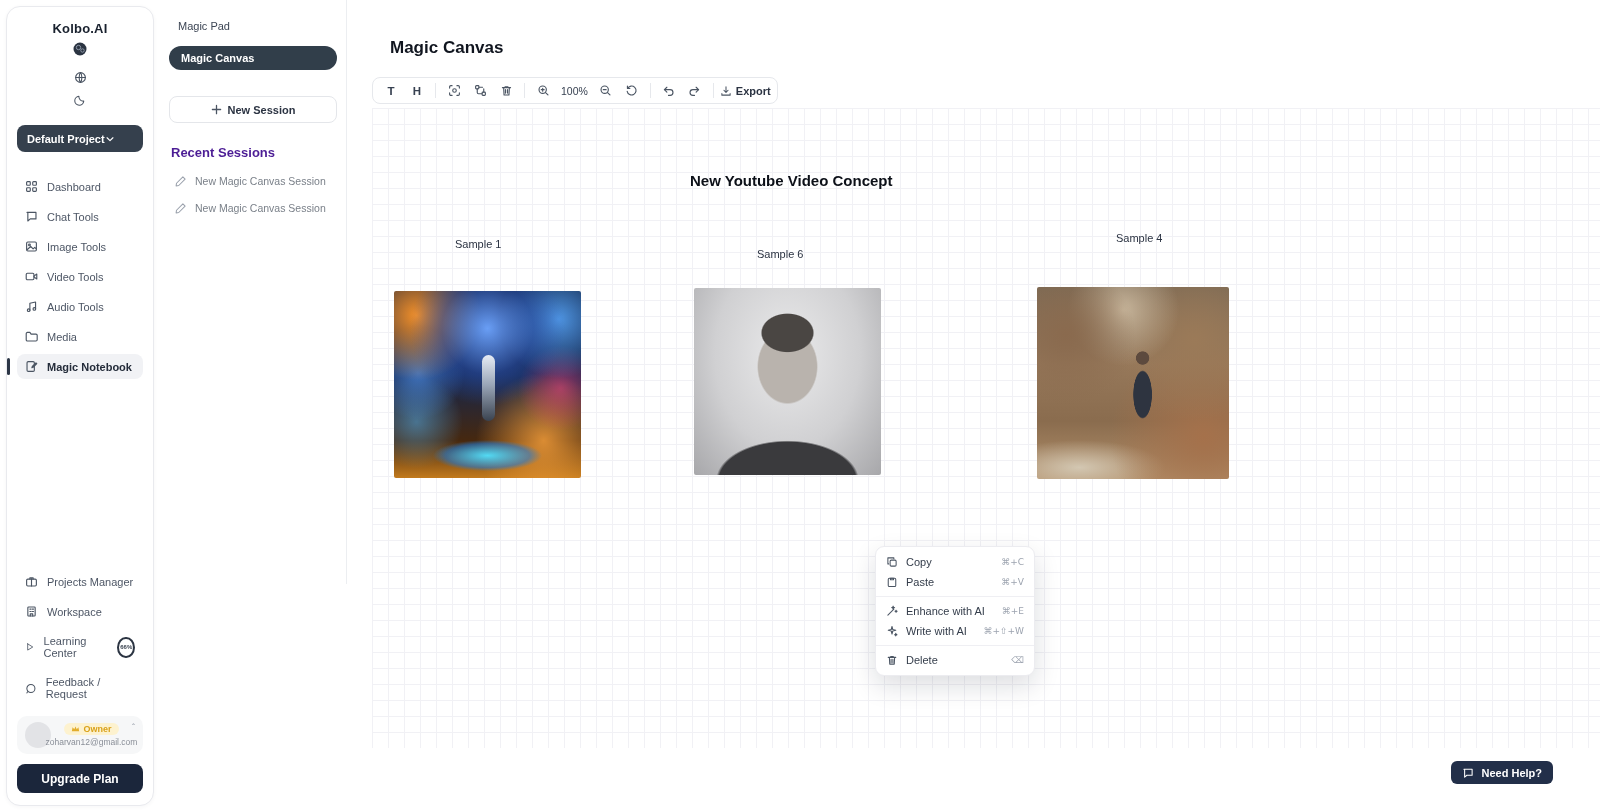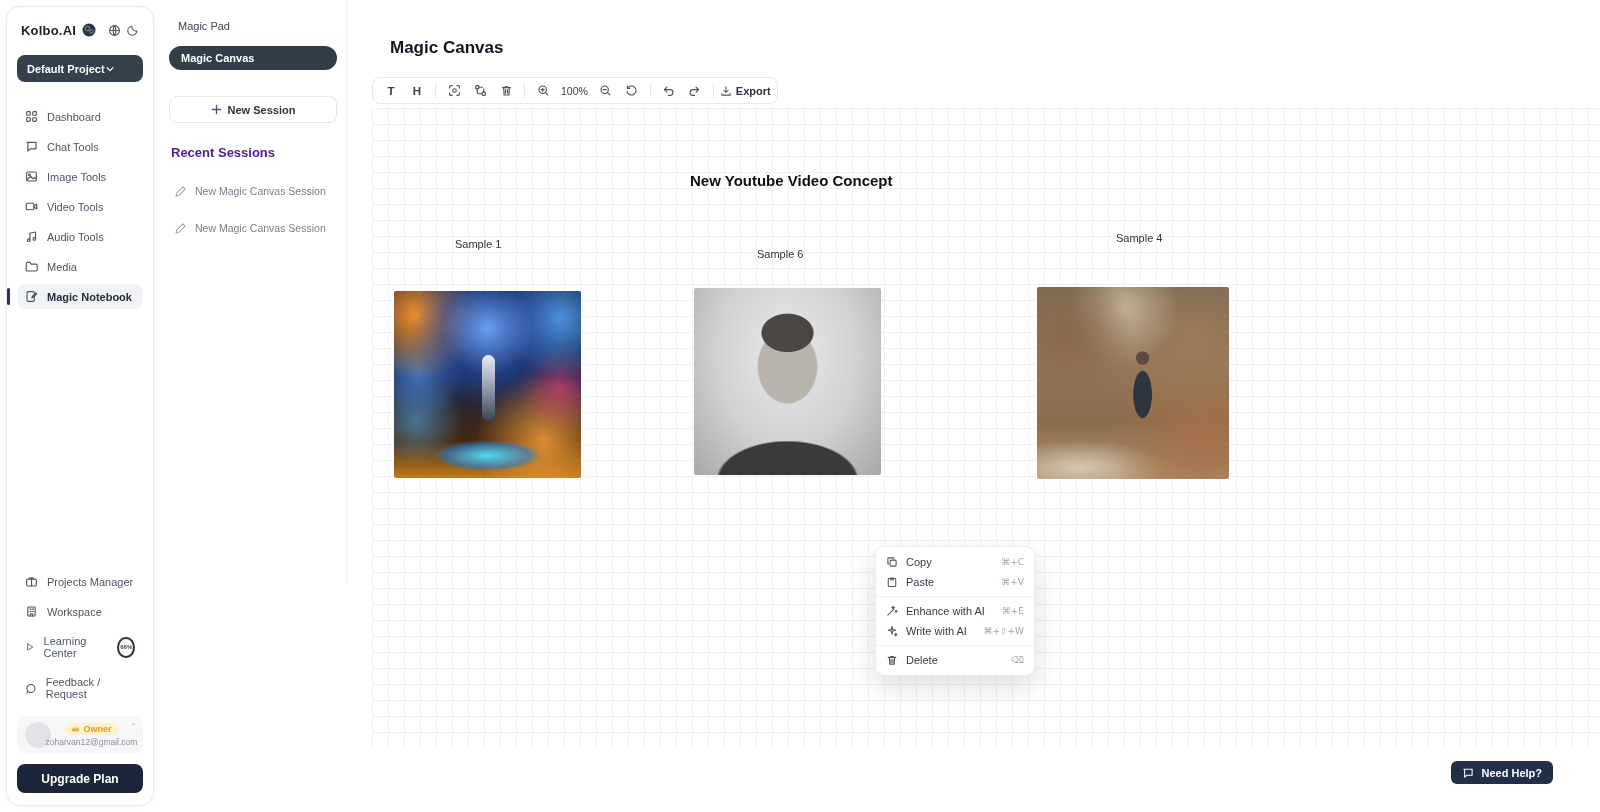--- a/index.html
+++ b/index.html
@@ -6,21 +6,21 @@
   html,body { width:1600px; height:812px; overflow:hidden; }
   body { font-family:"Liberation Sans", sans-serif; background:#ffffff; color:#1f2733; position:relative; }
   svg { display:block; }
   .ic { stroke:#4b5563; fill:none; stroke-width:1.4; stroke-linecap:round; stroke-linejoin:round; }
 
   
   .sidebar { position:absolute; left:6px; top:6px; width:148px; height:800px;
              background:#fff; border:1px solid #e9eaee; border-radius:14px;
              box-shadow:0 1px 4px rgba(20,30,50,.04); padding:14px 10px 12px;
              display:flex; flex-direction:column; }
-  .logo-row { display:flex; align-items:center; gap:5px; padding:0 4px; }
+  .logo-row { display:flex; align-items:center; gap:5px; padding:0 4px;flex-direction:column; }
   .brand { font-weight:bold; font-size:13px; letter-spacing:.2px; color:#19212e; }
   .logo-glyph { width:17px; height:17px; }
   .logo-row .spacer { flex:1; }
   .icon-btn { width:18px; height:18px; display:flex; align-items:center; justify-content:center; cursor:pointer; }
   .project-btn { margin-top:16px; height:27px; background:#35404d; color:#fff; border:none;
                  border-radius:8px; font-size:11px; font-weight:bold; display:flex; align-items:center;
                  justify-content:flex-start; padding:0 10px; width:100%; cursor:pointer; }
   .nav { margin-top:22px; display:flex; flex-direction:column; gap:5px; }
   .nav-item { display:flex; align-items:center; gap:9px; font-size:11px; color:#4d5665;
               padding:6px 8px; border-radius:8px; cursor:pointer; position:relative; }
@@ -46,21 +46,21 @@
   .panel { position:absolute; left:160px; top:0; width:187px; height:584px;
            border-right:1px solid #eceef1; background:#fff; padding:14px 9px 0; }
   .panel-item { font-size:11px; color:#3c4554; padding:6px 9px; cursor:pointer; }
   .panel-item.active { background:#313e4a; color:#fff; font-weight:bold; border-radius:15px;
                        padding:6px 12px; margin-top:8px; }
   .new-session { margin-top:26px; width:100%; height:27px; background:#fff; border:1px solid #e4e6ea;
                  border-radius:8px; font-size:11px; font-weight:bold; color:#2b3342; cursor:pointer;
                  display:flex; align-items:center; justify-content:center; gap:6px; }
   .recent-title { margin-top:22px; font-size:13px; font-weight:bold; color:#4c1d95; padding-left:2px; }
   .session-item { display:flex; align-items:center; gap:8px; font-size:10.5px; color:#7a8089;
-                  margin-top:25px; padding-left:6px; cursor:pointer; }
+                  margin-top:15px; padding-left:6px; cursor:pointer; }
 
   
   .main { position:absolute; left:347px; top:0; right:0; height:812px; }
   .page-title { position:absolute; left:43px; top:38px; font-size:17px; font-weight:bold; color:#10151f; }
   .toolbar { position:absolute; left:25px; top:77px; height:27px; background:#fff;
              border:1px solid #e6e8ec; border-radius:8px; display:flex; align-items:center;
              padding:0 6px; gap:2px; }
   .tbtn { min-width:24px; height:21px; border:none; background:transparent; border-radius:5px;
           display:flex; align-items:center; justify-content:center; gap:4px; cursor:pointer;
           font-size:11.5px; color:#374151; font-weight:bold; }

